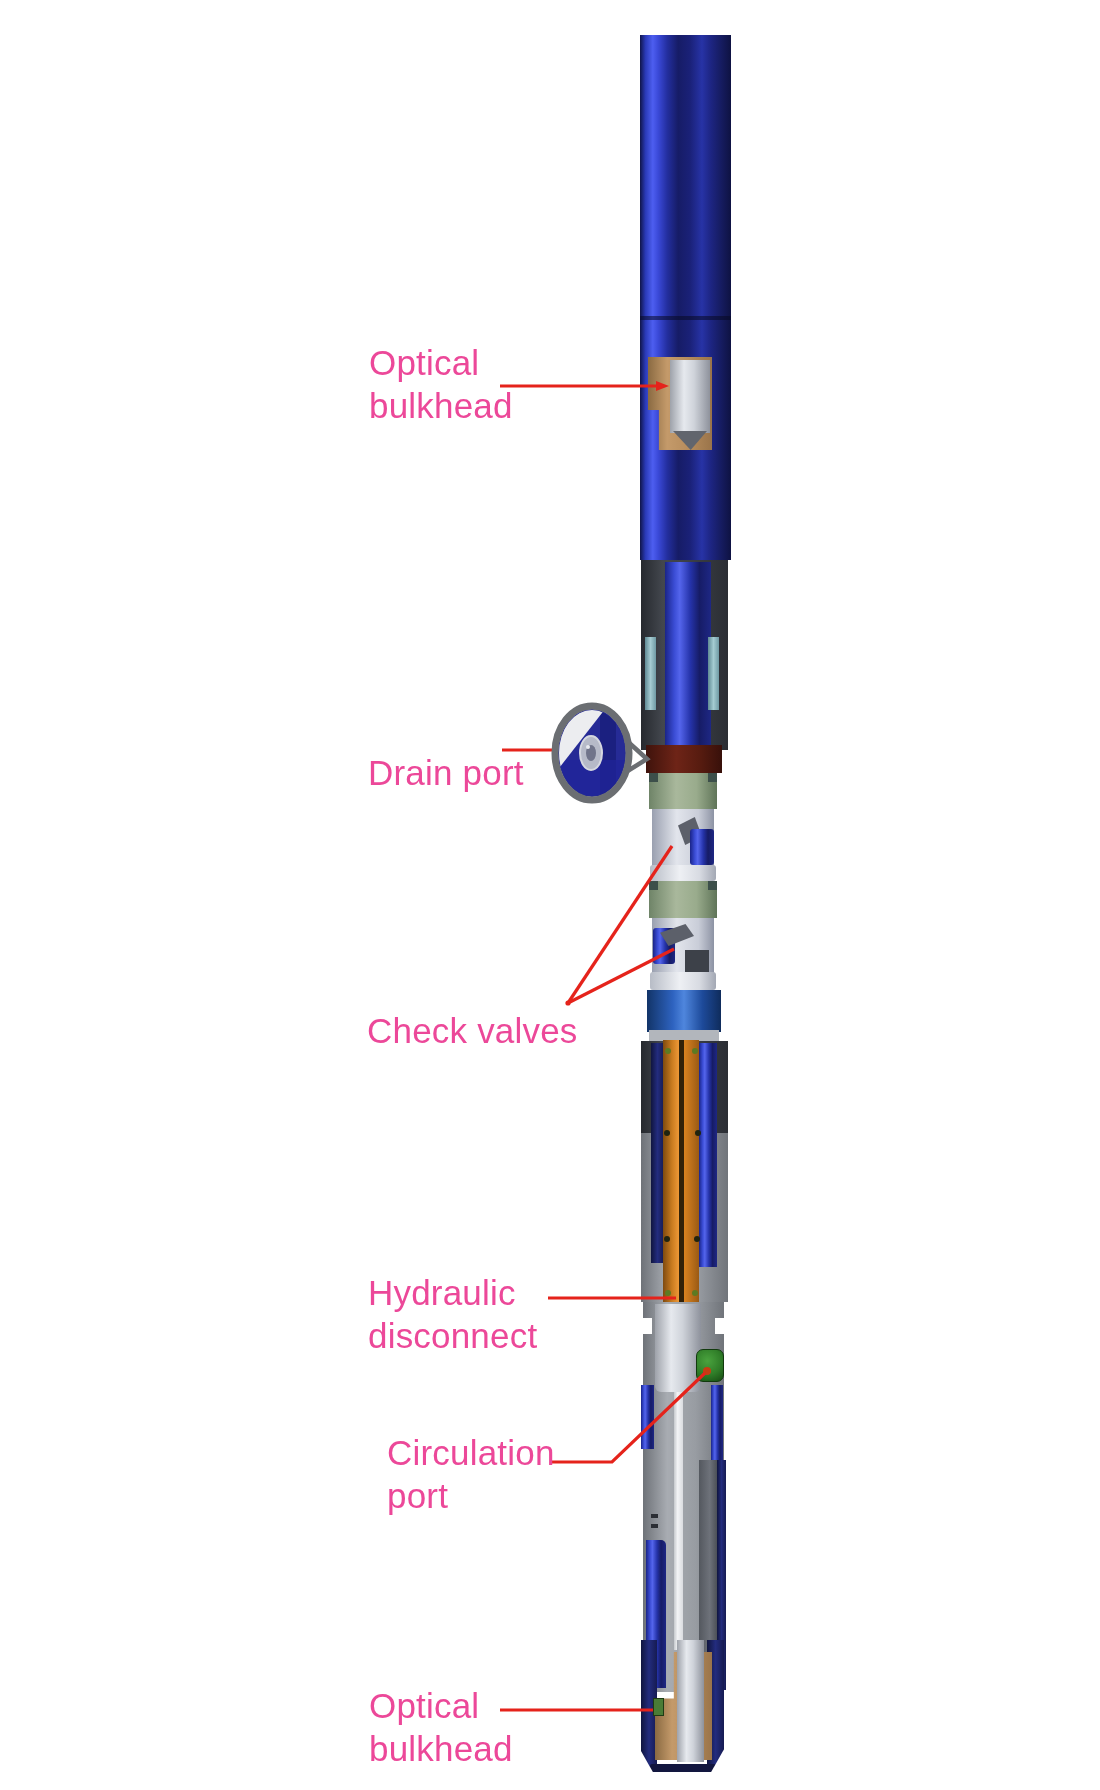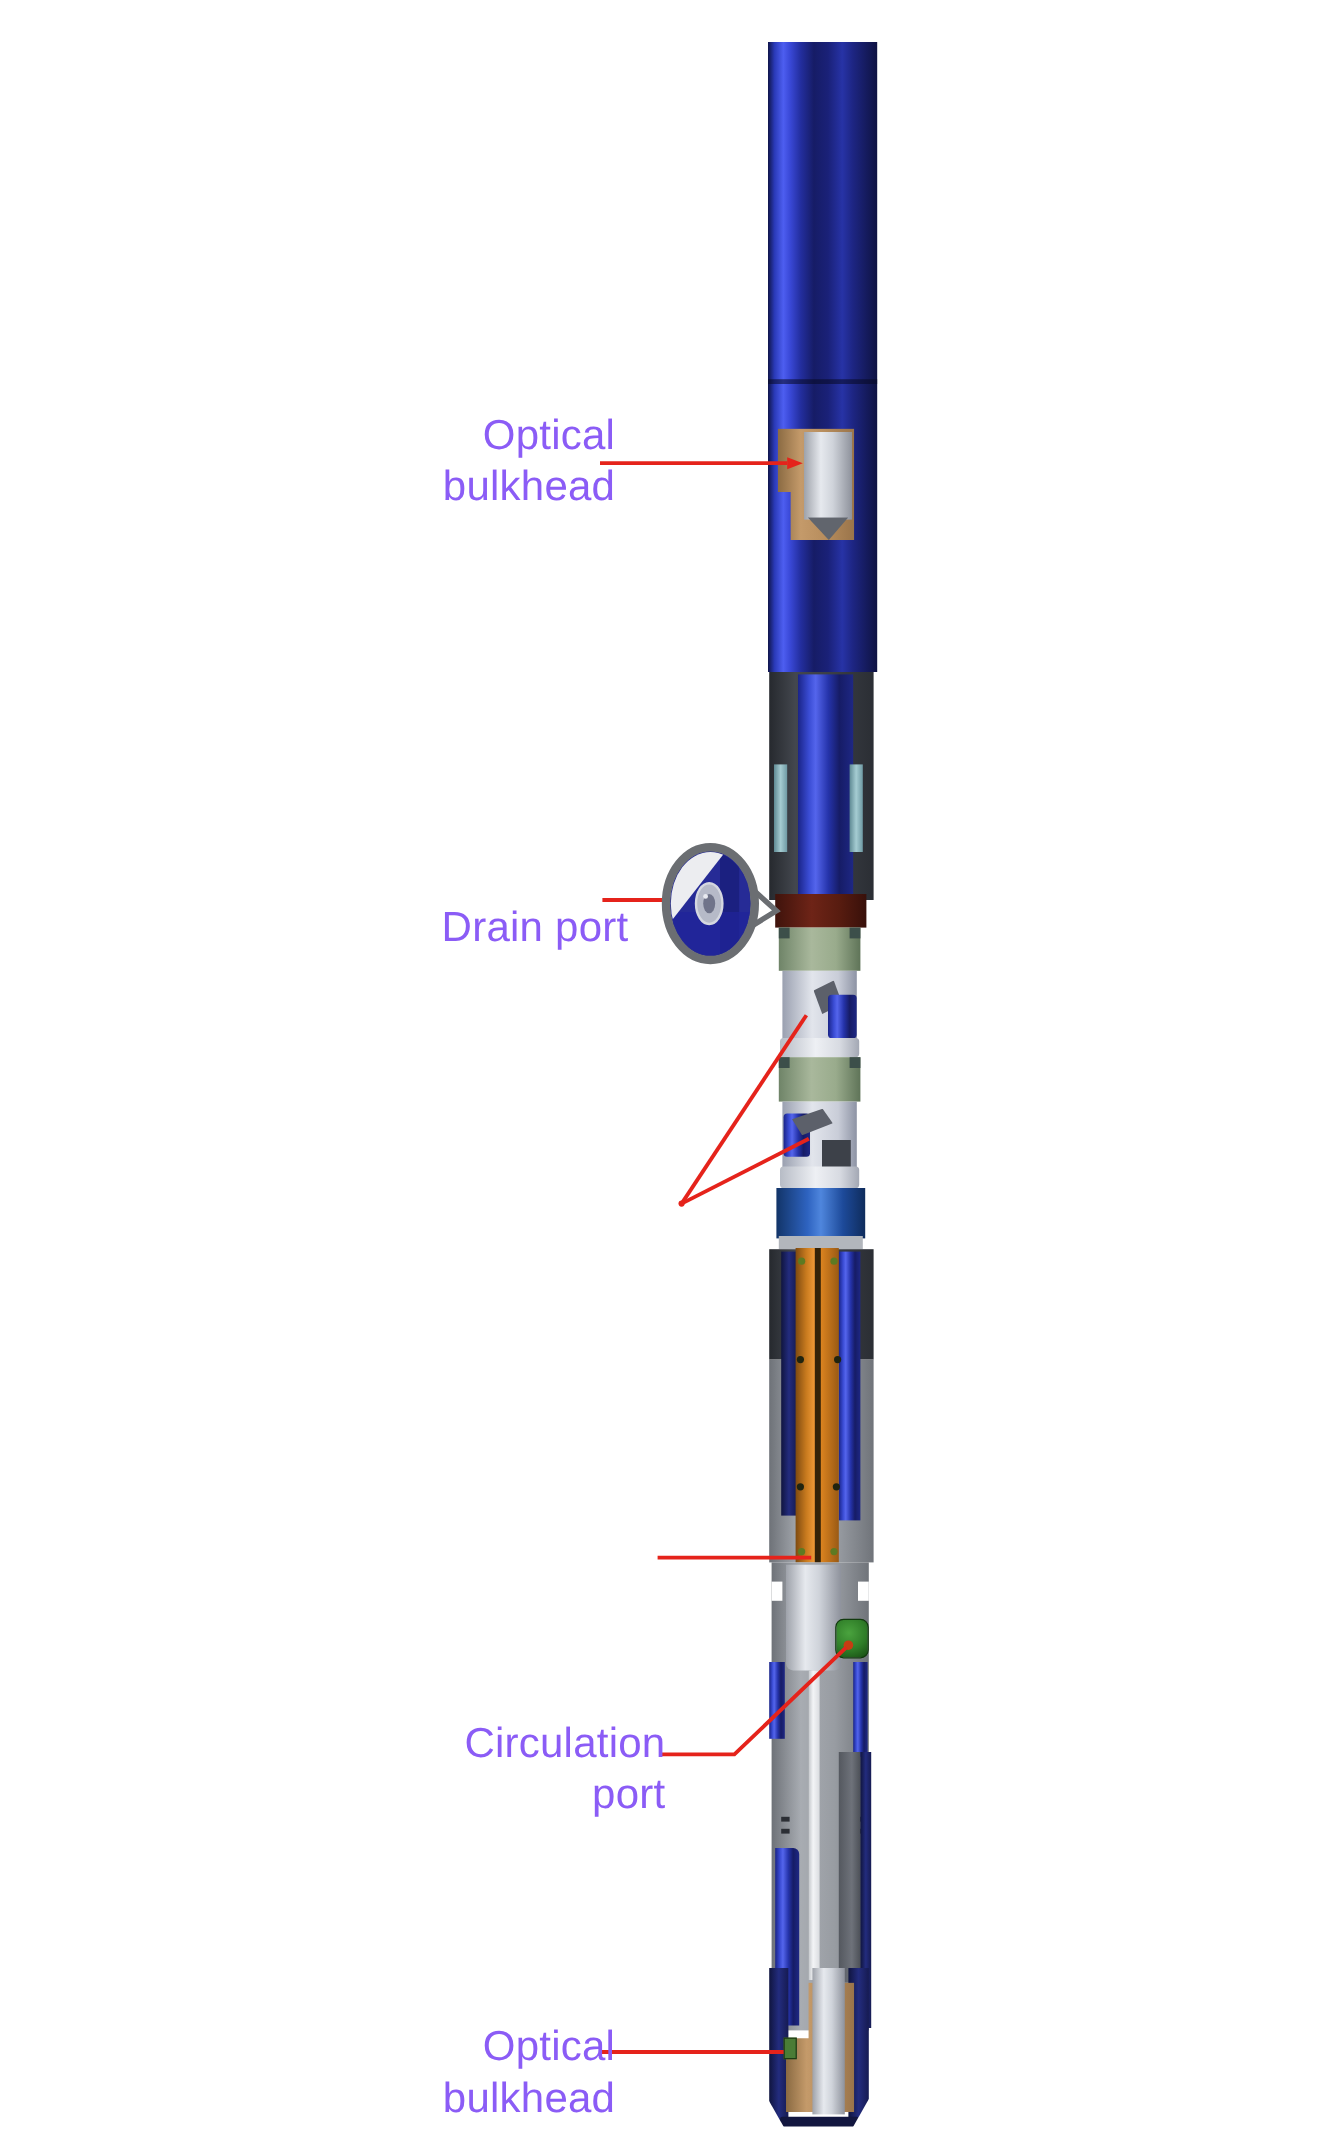--- a/index.html
+++ b/index.html
@@ -1,19 +1,19 @@
 <!DOCTYPE html>
 <html><head>
 <meta charset="utf-8">
 <style>
   html,body{margin:0;padding:0;background:#fff;}
   .stage{position:relative;width:1100px;height:1790px;background:#ffffff;overflow:hidden;
          font-family:"Liberation Sans",sans-serif;}
   .abs{position:absolute;}
-  .callout{position:absolute;font-size:35px;line-height:43px;color:#8b5cf6;letter-spacing:.2px;text-align:right;}
+  .callout{position:absolute;font-size:35px;line-height:43px;color:#ec4899;letter-spacing:.2px;}
   
   .blue-tube{background:linear-gradient(90deg,#10154a 0%,#2a3ab8 6%,#4d5ef0 14%,#3a49d8 20%,
              #232e9e 30%,#161c66 42%,#1a2178 55%,#2733a6 68%,#1d2582 78%,#151b5e 90%,#0e1242 100%);}
   .seam{background:rgba(8,10,35,.55);}
   .tan{background:linear-gradient(90deg,#8a6a42,#c49a6a 30%,#b88e5e 60%,#9a744a 100%);}
   .silver{background:linear-gradient(90deg,#9ea2aa,#e6e9ee 35%,#cfd3da 60%,#8e929c 100%);}
   .darkgray{background:linear-gradient(90deg,#26292e,#43474e 25%,#3a3e45 60%,#2b2e34 100%);}
   .rodblue{background:linear-gradient(90deg,#1a2488,#3a4cd4 20%,#5465ec 32%,#2533aa 55%,#161c66 75%,#1e2784 100%);}
   .teal{background:linear-gradient(90deg,#5f8a94,#a5ccd2 50%,#6f9aa4 100%);}
   .maroon{background:linear-gradient(90deg,#3f130c,#6e2417 40%,#581c10 70%,#38100a 100%);}
@@ -153,21 +153,28 @@
 
   <div class="callout" style="left:369px;top:341px;">
     <div>Optical</div>
     <div>bulkhead</div>
   </div>
 
   <div class="callout" style="left:368px;top:751px;">
     <div>Drain port</div>
   </div>
 
+  <div class="callout" style="left:367px;top:1009px;">
+    <div>Check valves</div>
+  </div>
 
+  <div class="callout" style="left:368px;top:1271px;">
+    <div>Hydraulic</div>
+    <div>disconnect</div>
+  </div>
 
   <div class="callout" style="left:387px;top:1431px;">
     <div>Circulation</div>
     <div>port</div>
   </div>
 
   <div class="callout" style="left:369px;top:1684px;">
     <div>Optical</div>
     <div>bulkhead</div>
   </div>

